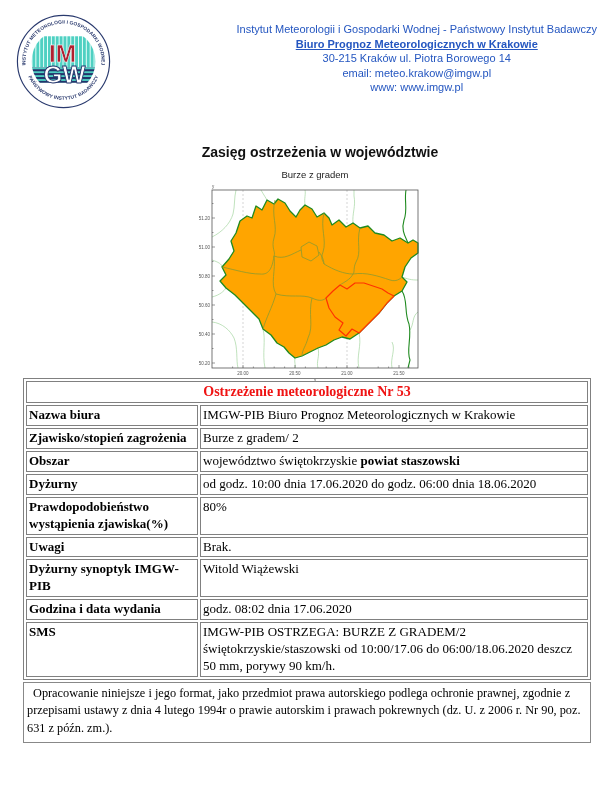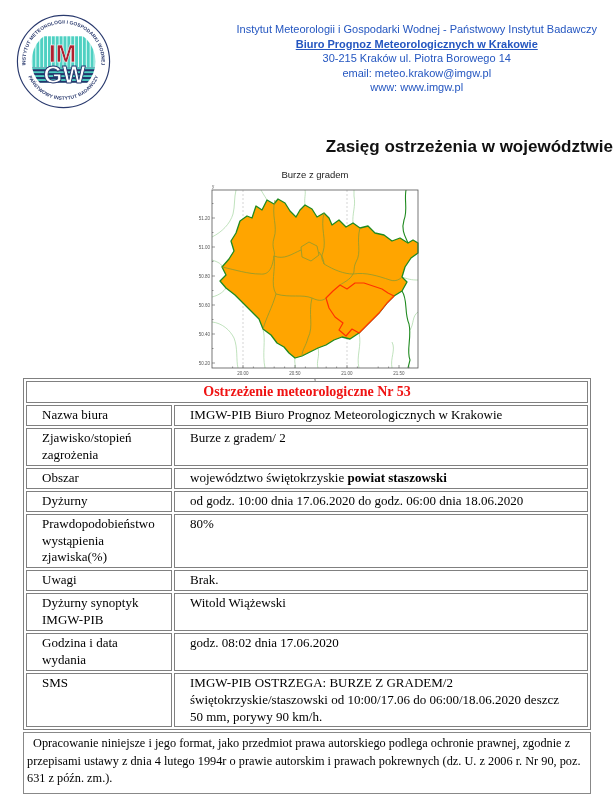--- a/index.html
+++ b/index.html
@@ -10,42 +10,42 @@
   }
   
   .logo { position:absolute; left:15px; top:13px; width:97px; height:97px; }
   .hdr {
     position:absolute; top:22px; right:16px; text-align:center;
     color:#2456c0; font-size:11px; line-height:14.5px; white-space:nowrap;
   }
   .hdr .b { font-weight:bold;text-decoration:underline; }
   
   .map-title {
-    position:absolute; left:27px; top:137px; width:586px; text-align:right;
-    font-size:17px; font-weight:bold; color:#111;
+    position:absolute; left:27px; top:144px; width:586px; text-align:center;
+    font-size:14px; font-weight:bold; color:#111;
   }
   .map-sub {
     position:absolute; left:27px; top:169px; width:576px; text-align:center;
     font-size:9.5px; color:#222;
   }
   .map-wrap { position:absolute; left:190px; top:183px; width:235px; height:200px; }
   .map-wrap svg text { font-family:"Liberation Sans", sans-serif; }
   
   .content { position:absolute; left:23px; top:378px; width:568px; font-family:"Liberation Serif", serif; }
   table.warn {
     width:100%; border:1px solid #808080; border-collapse:separate; border-spacing:2px;
     font-size:13px; color:#000;
   }
   table.warn td {
-    border:1px solid #808080; padding:1px 15px; vertical-align:top; line-height:1.3;
+    border:1px solid #808080; padding:1px 2px; vertical-align:top; line-height:1.3;
   }
   td.ttl {
     text-align:center; font-weight:bold; font-size:14px; color:#ef1313; padding:3px 5px;
   }
-  td.lab { width:146px; font-weight:normal; }
+  td.lab { width:172px; font-weight:bold; }
   .bold { font-weight:bold; }
   
   .foot {
     margin-top:2px; border:1px solid #888; padding:2px 5px 5px 3px;
     font-size:12.3px; line-height:1.42; color:#000;
   }
   .foot p { text-indent:6px; }
 </style>
 </head>
 <body>

